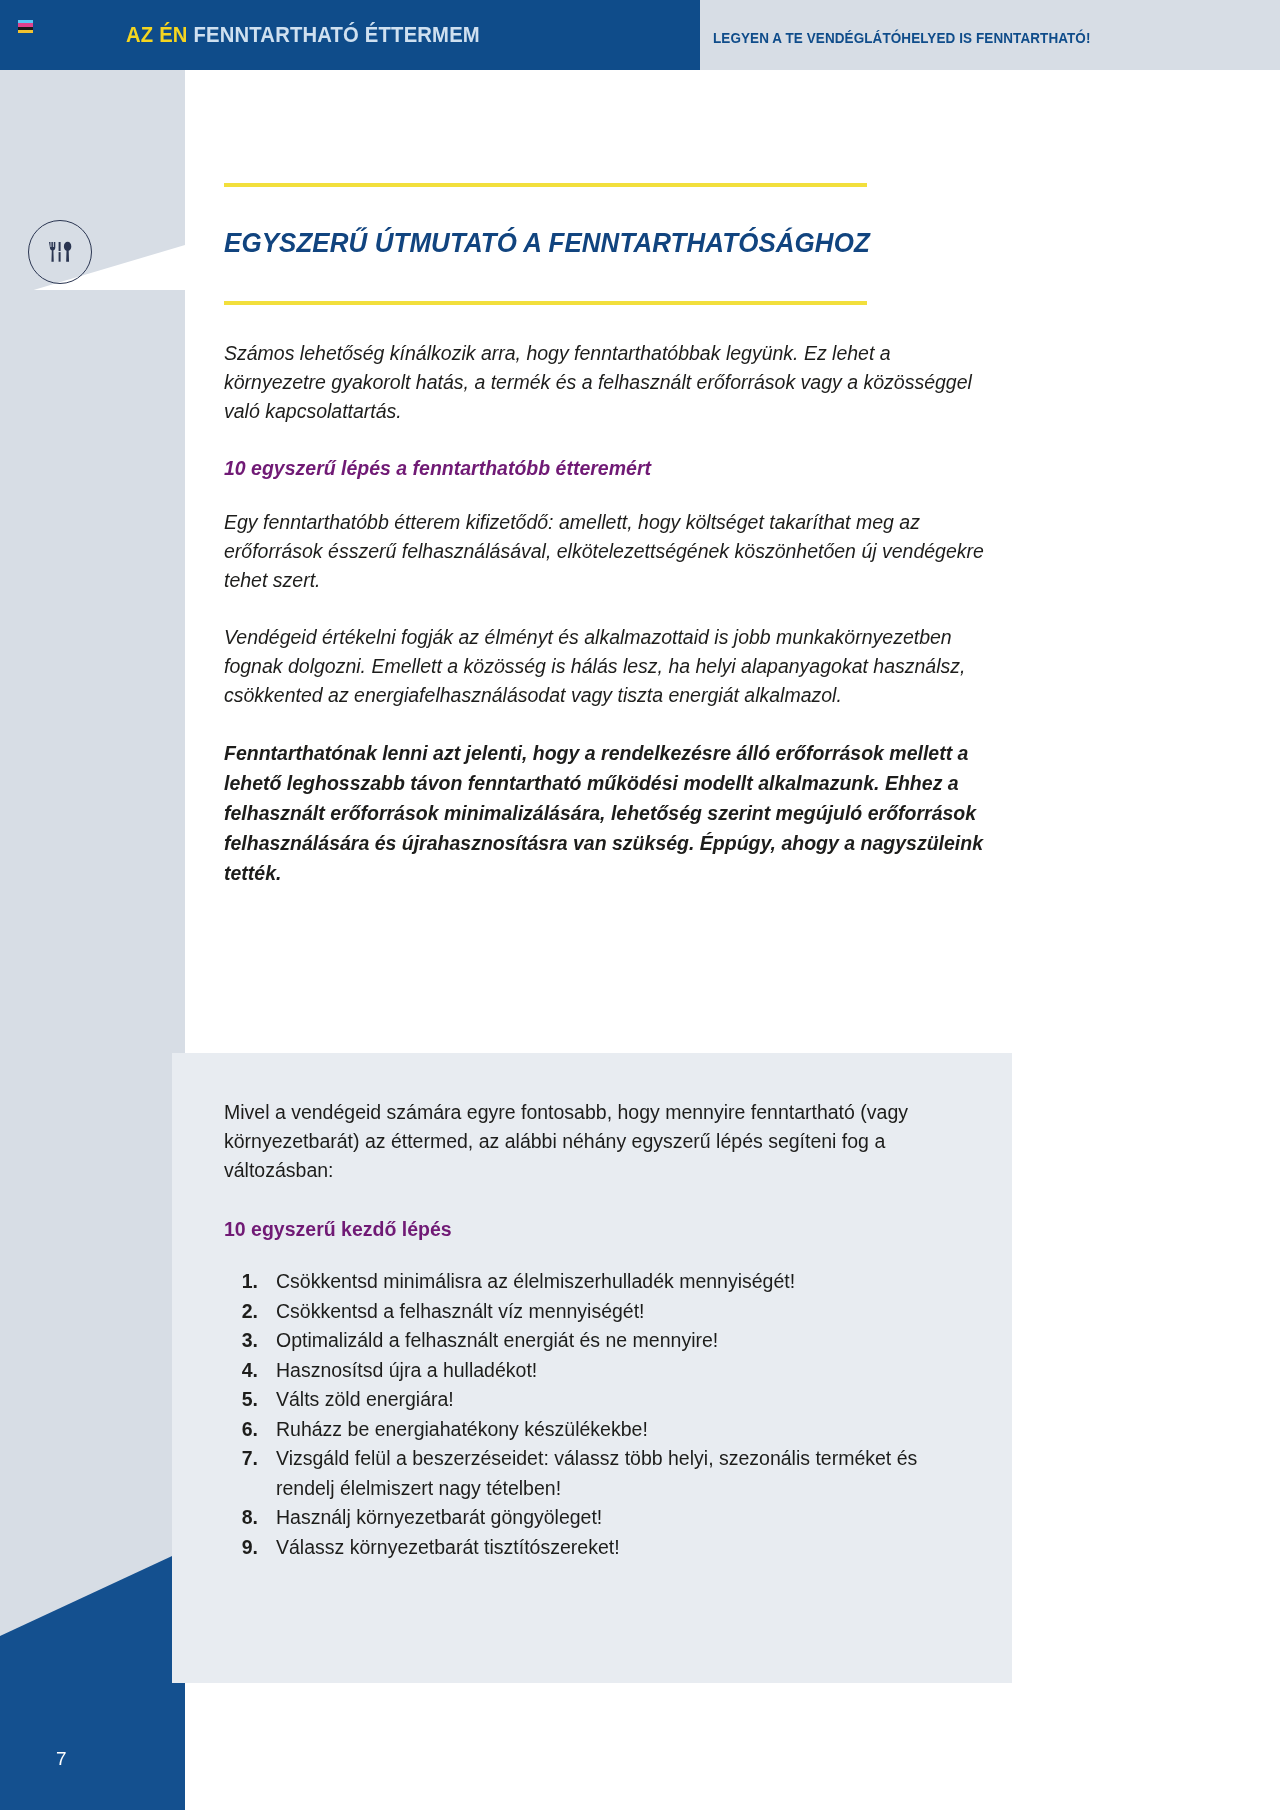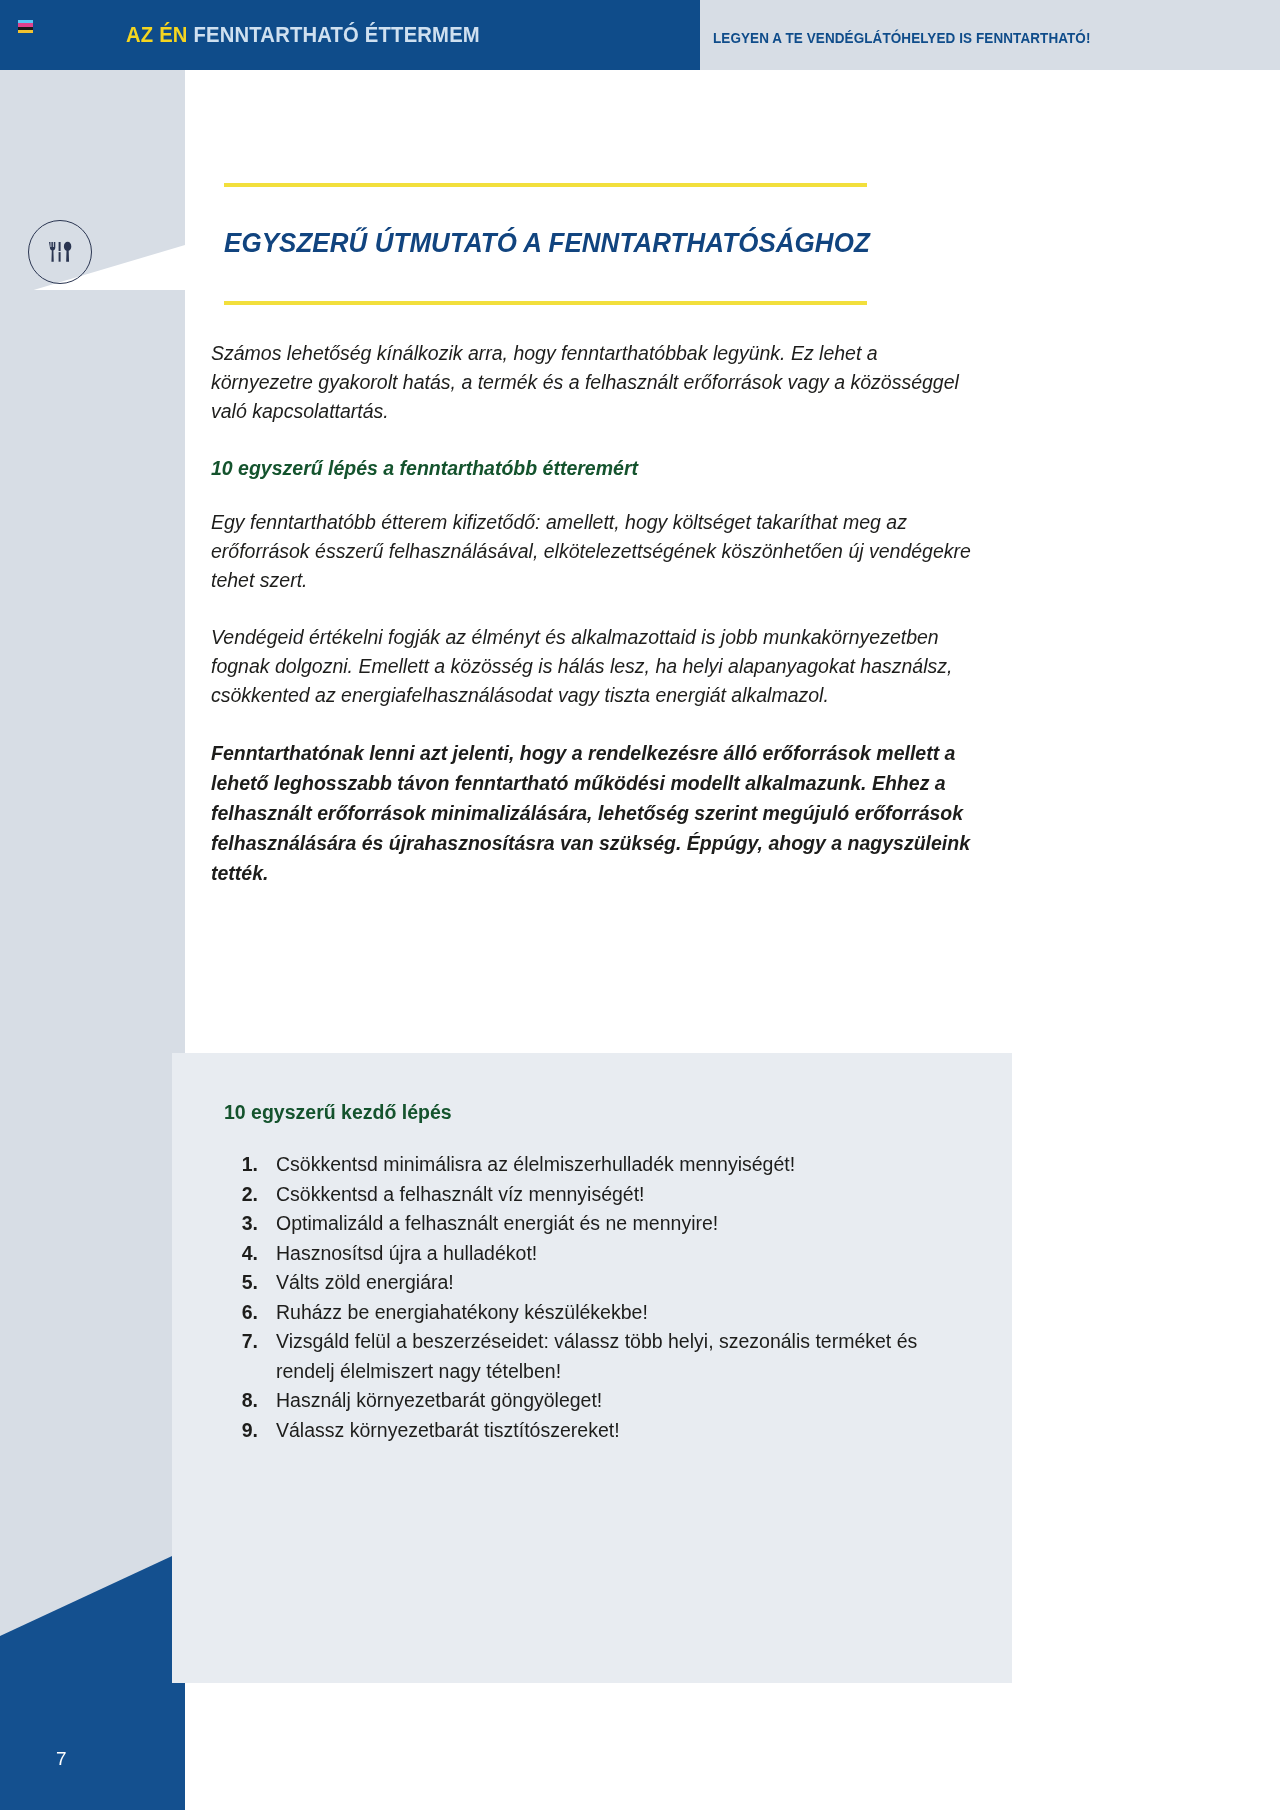--- a/index.html
+++ b/index.html
@@ -181,37 +181,37 @@
     font-size: 27px;
     font-weight: bold;
     letter-spacing: 0.1px;
     padding: 23px 0 24px 0;
     transform: scaleX(0.96);
     transform-origin: left center;
     white-space: nowrap;
   }
 
   .body-col {
-    margin-left: 39px;
+    margin-left: 52px;
     width: 770px;
     padding-top: 34px;
   }
 
   p.para {
     margin: 0 0 28px 0;
     font-size: 19.5px;
     line-height: 29px;
     color: #1d1d1b;
   }
   p.sub-head {
     margin: 0 0 26px 0;
     font-size: 19.5px;
     line-height: 28px;
     font-weight: bold;
-    color: #14532d;
+    color: #701a75;
   }
   p.para.bold {
     font-weight: bold;
     line-height: 30px;
     margin-bottom: 0;
   }
 
   
   .callout {
     position: absolute;
@@ -306,20 +306,21 @@
     <p class="para">Számos lehetőség kínálkozik arra, hogy fenntarthatóbbak legyünk. Ez lehet a környezetre gyakorolt hatás, a termék és a felhasznált erőforrások vagy a közösséggel való kapcsolattartás.</p>
     <p class="sub-head">10 egyszerű lépés a fenntarthatóbb étteremért</p>
     <p class="para">Egy fenntarthatóbb étterem kifizetődő: amellett, hogy költséget takaríthat meg az erőforrások ésszerű felhasználásával, elkötelezettségének köszönhetően új vendégekre tehet szert.</p>
     <p class="para">Vendégeid értékelni fogják az élményt és alkalmazottaid is jobb munkakörnyezetben fognak dolgozni. Emellett a közösség is hálás lesz, ha helyi alapanyagokat használsz, csökkented az energiafelhasználásodat vagy tiszta energiát alkalmazol.</p>
     <p class="para bold">Fenntarthatónak lenni azt jelenti, hogy a rendelkezésre álló erőforrások mellett a lehető leghosszabb távon fenntartható működési modellt alkalmazunk. Ehhez a felhasznált erőforrások minimalizálására, lehetőség szerint megújuló erőforrások felhasználására és újrahasznosításra van szükség. Éppúgy, ahogy a nagyszüleink tették.</p>
   </div>
 </div>
 
 <div class="callout">
   <div class="callout-inner">
+    <p class="para">Mivel a vendégeid számára egyre fontosabb, hogy mennyire fenntartható (vagy környezetbarát) az éttermed, az alábbi néhány egyszerű lépés segíteni fog a változásban:</p>
     <p class="sub-head">10 egyszerű kezdő lépés</p>
     <ol class="steps" id="steps-list">
         <li>
           <span class="num">1.</span>
           <span class="txt">Csökkentsd minimálisra az élelmiszerhulladék mennyiségét!</span>
         </li>
         <li>
           <span class="num">2.</span>
           <span class="txt">Csökkentsd a felhasznált víz mennyiségét!</span>
         </li>

